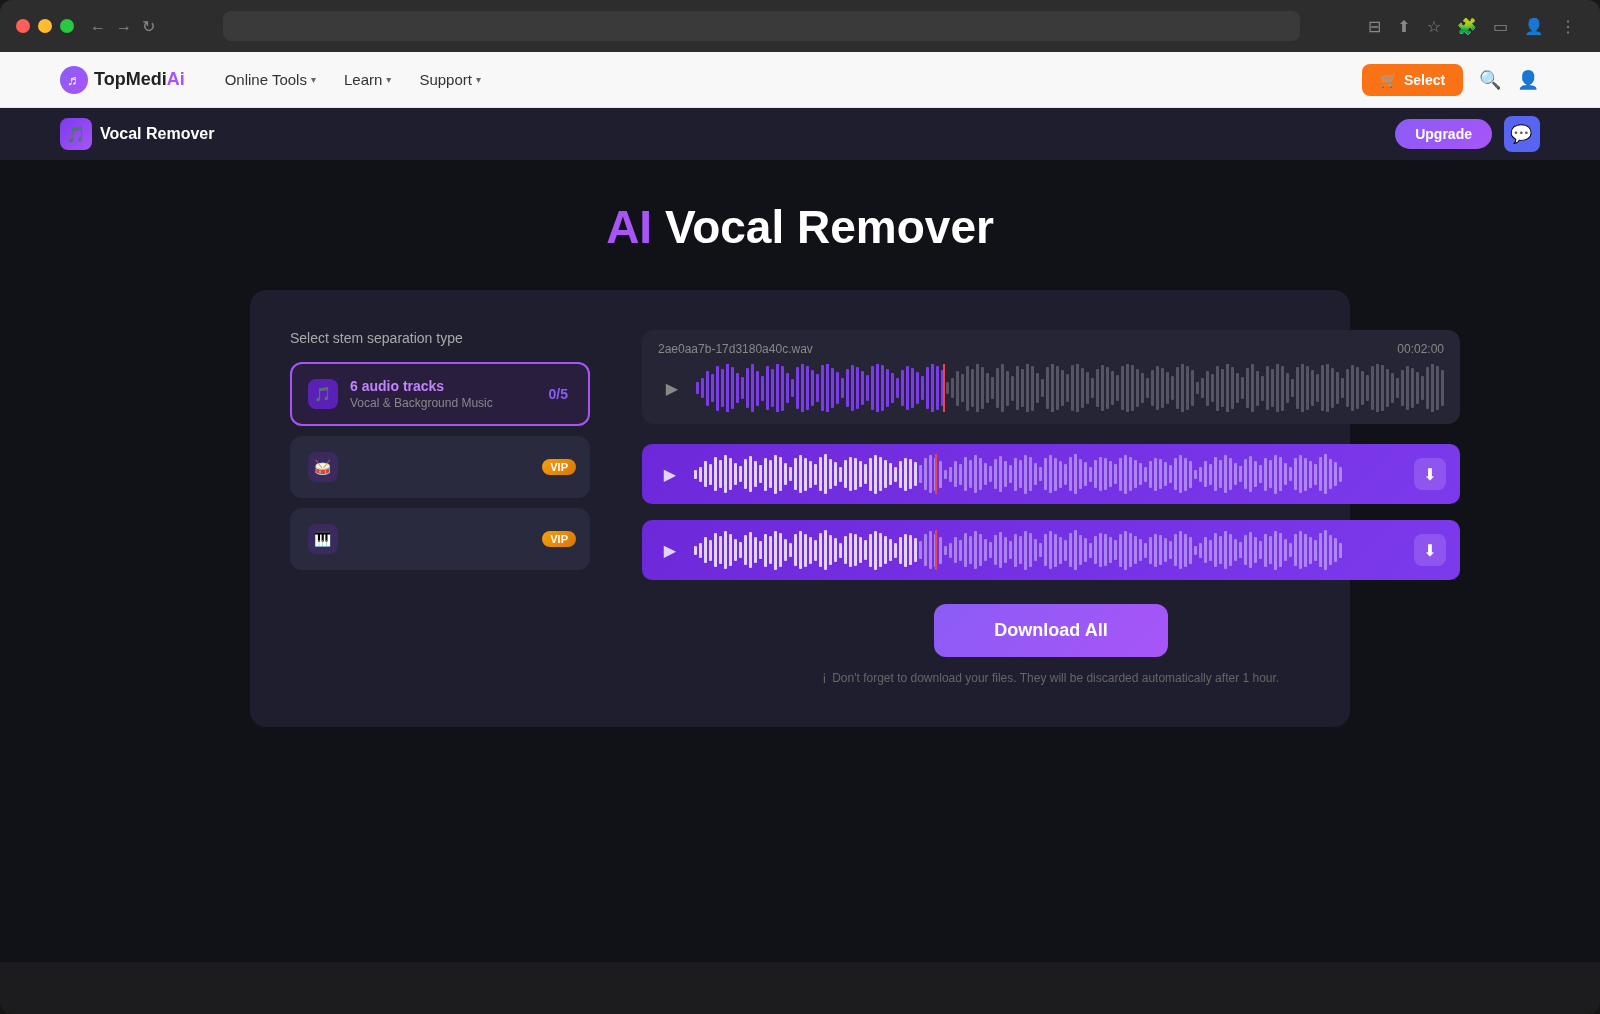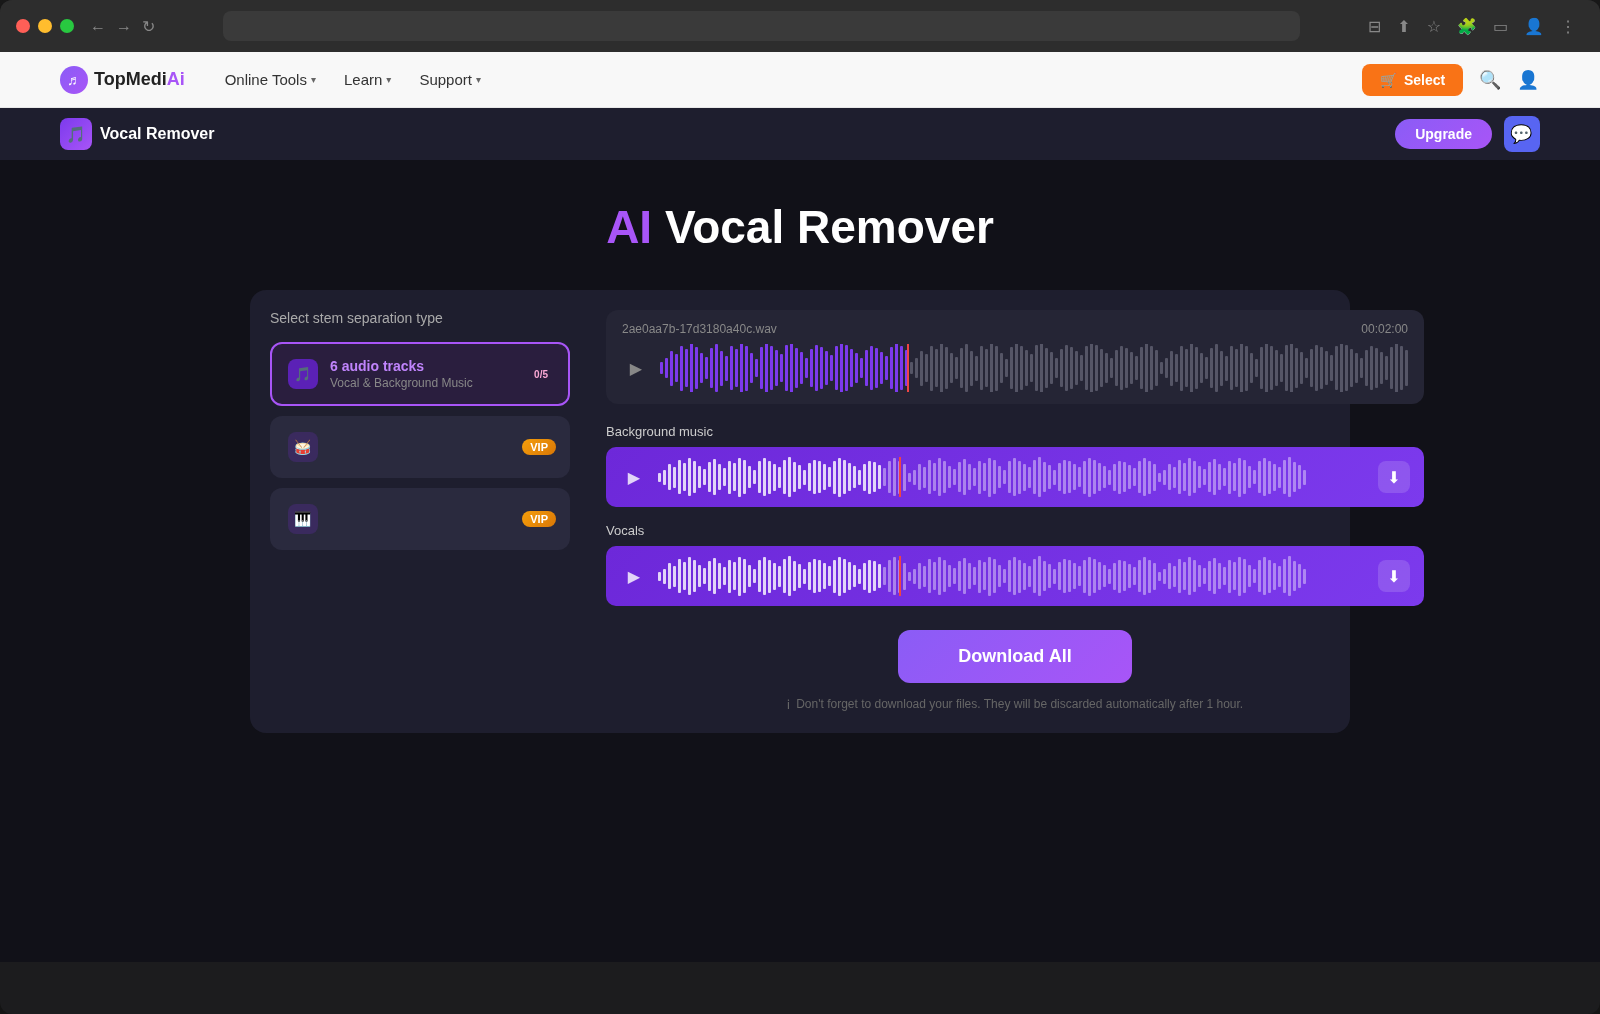--- a/index.html
+++ b/index.html
@@ -154,25 +154,25 @@
       font-weight: 800;
       color: white;
       margin-bottom: 36px;
     }
     .page-title .ai-text { color: #a855f7; }
 
     
     .card {
       background: #1e1e2e;
       border-radius: 16px;
-      padding: 20px;
+      padding: 40px;
       max-width: 1100px;
       margin: 0 auto;
       display: flex;
-      gap: 36px;
+      gap: 52px;
     }
 
     
     .left-panel { width: 300px; flex-shrink: 0; }
     .section-label {
       color: #aaa;
       font-size: 14px;
       font-weight: 500;
       margin-bottom: 16px;
     }
@@ -214,23 +214,23 @@
       position: absolute;
       right: 12px;
       top: 50%;
       transform: translateY(-50%);
       font-size: 11px;
       font-weight: 700;
       padding: 2px 8px;
       border-radius: 10px;
     }
     .track-badge.counter {
-      color: #f9a8d4;
+      color: #8b5cf6;
       background: transparent;
-      font-size: 10px;
+      font-size: 14px;
       margin-left: 31px;
     }
     .track-badge.vip {
       background: linear-gradient(135deg, #f59e0b, #d97706);
       color: white;
     }
 
     .separate-btn {
       width: 100%;
       margin-top: 24px;
@@ -679,21 +679,20 @@
                 <div class="waveform-bar" style="height: 42px; min-width: 3px;"></div>
                 <div class="waveform-bar" style="height: 50px; min-width: 3px;"></div>
                 <div class="waveform-bar" style="height: 44px; min-width: 3px;"></div>
                 <div class="waveform-bar" style="height: 36px; min-width: 3px;"></div>
                 <div class="waveform-playhead"></div>
             </div>
           </div>
         </div>
 
         <div class="track-output">
-          <div class="track-output-label">Background music</div>
           <div class="track-output-row">
             <button class="play-btn">▶</button>
             <div class="waveform-purple" id="bg-waveform">
               <div class="waveform-purple-bar lit" style="height: 9px; min-width: 3px;"></div>
                 <div class="waveform-purple-bar lit" style="height: 15px; min-width: 3px;"></div>
                 <div class="waveform-purple-bar lit" style="height: 26.25px; min-width: 3px;"></div>
                 <div class="waveform-purple-bar lit" style="height: 21px; min-width: 3px;"></div>
                 <div class="waveform-purple-bar lit" style="height: 33.75px; min-width: 3px;"></div>
                 <div class="waveform-purple-bar lit" style="height: 28.5px; min-width: 3px;"></div>
                 <div class="waveform-purple-bar lit" style="height: 37.5px; min-width: 3px;"></div>
@@ -822,21 +821,20 @@
                 <div class="waveform-purple-bar" style="height: 15px; min-width: 3px;"></div>
                 <div class="waveform-playhead-red"></div>
             </div>
             <button class="track-download-btn">
               <span>⬇</span>
             </button>
           </div>
         </div>
 
         <div class="track-output">
-          <div class="track-output-label">Vocals</div>
           <div class="track-output-row">
             <button class="play-btn">▶</button>
             <div class="waveform-purple" id="vocals-waveform">
               <div class="waveform-purple-bar lit" style="height: 9px; min-width: 3px;"></div>
                 <div class="waveform-purple-bar lit" style="height: 15px; min-width: 3px;"></div>
                 <div class="waveform-purple-bar lit" style="height: 26.25px; min-width: 3px;"></div>
                 <div class="waveform-purple-bar lit" style="height: 21px; min-width: 3px;"></div>
                 <div class="waveform-purple-bar lit" style="height: 33.75px; min-width: 3px;"></div>
                 <div class="waveform-purple-bar lit" style="height: 28.5px; min-width: 3px;"></div>
                 <div class="waveform-purple-bar lit" style="height: 37.5px; min-width: 3px;"></div>

